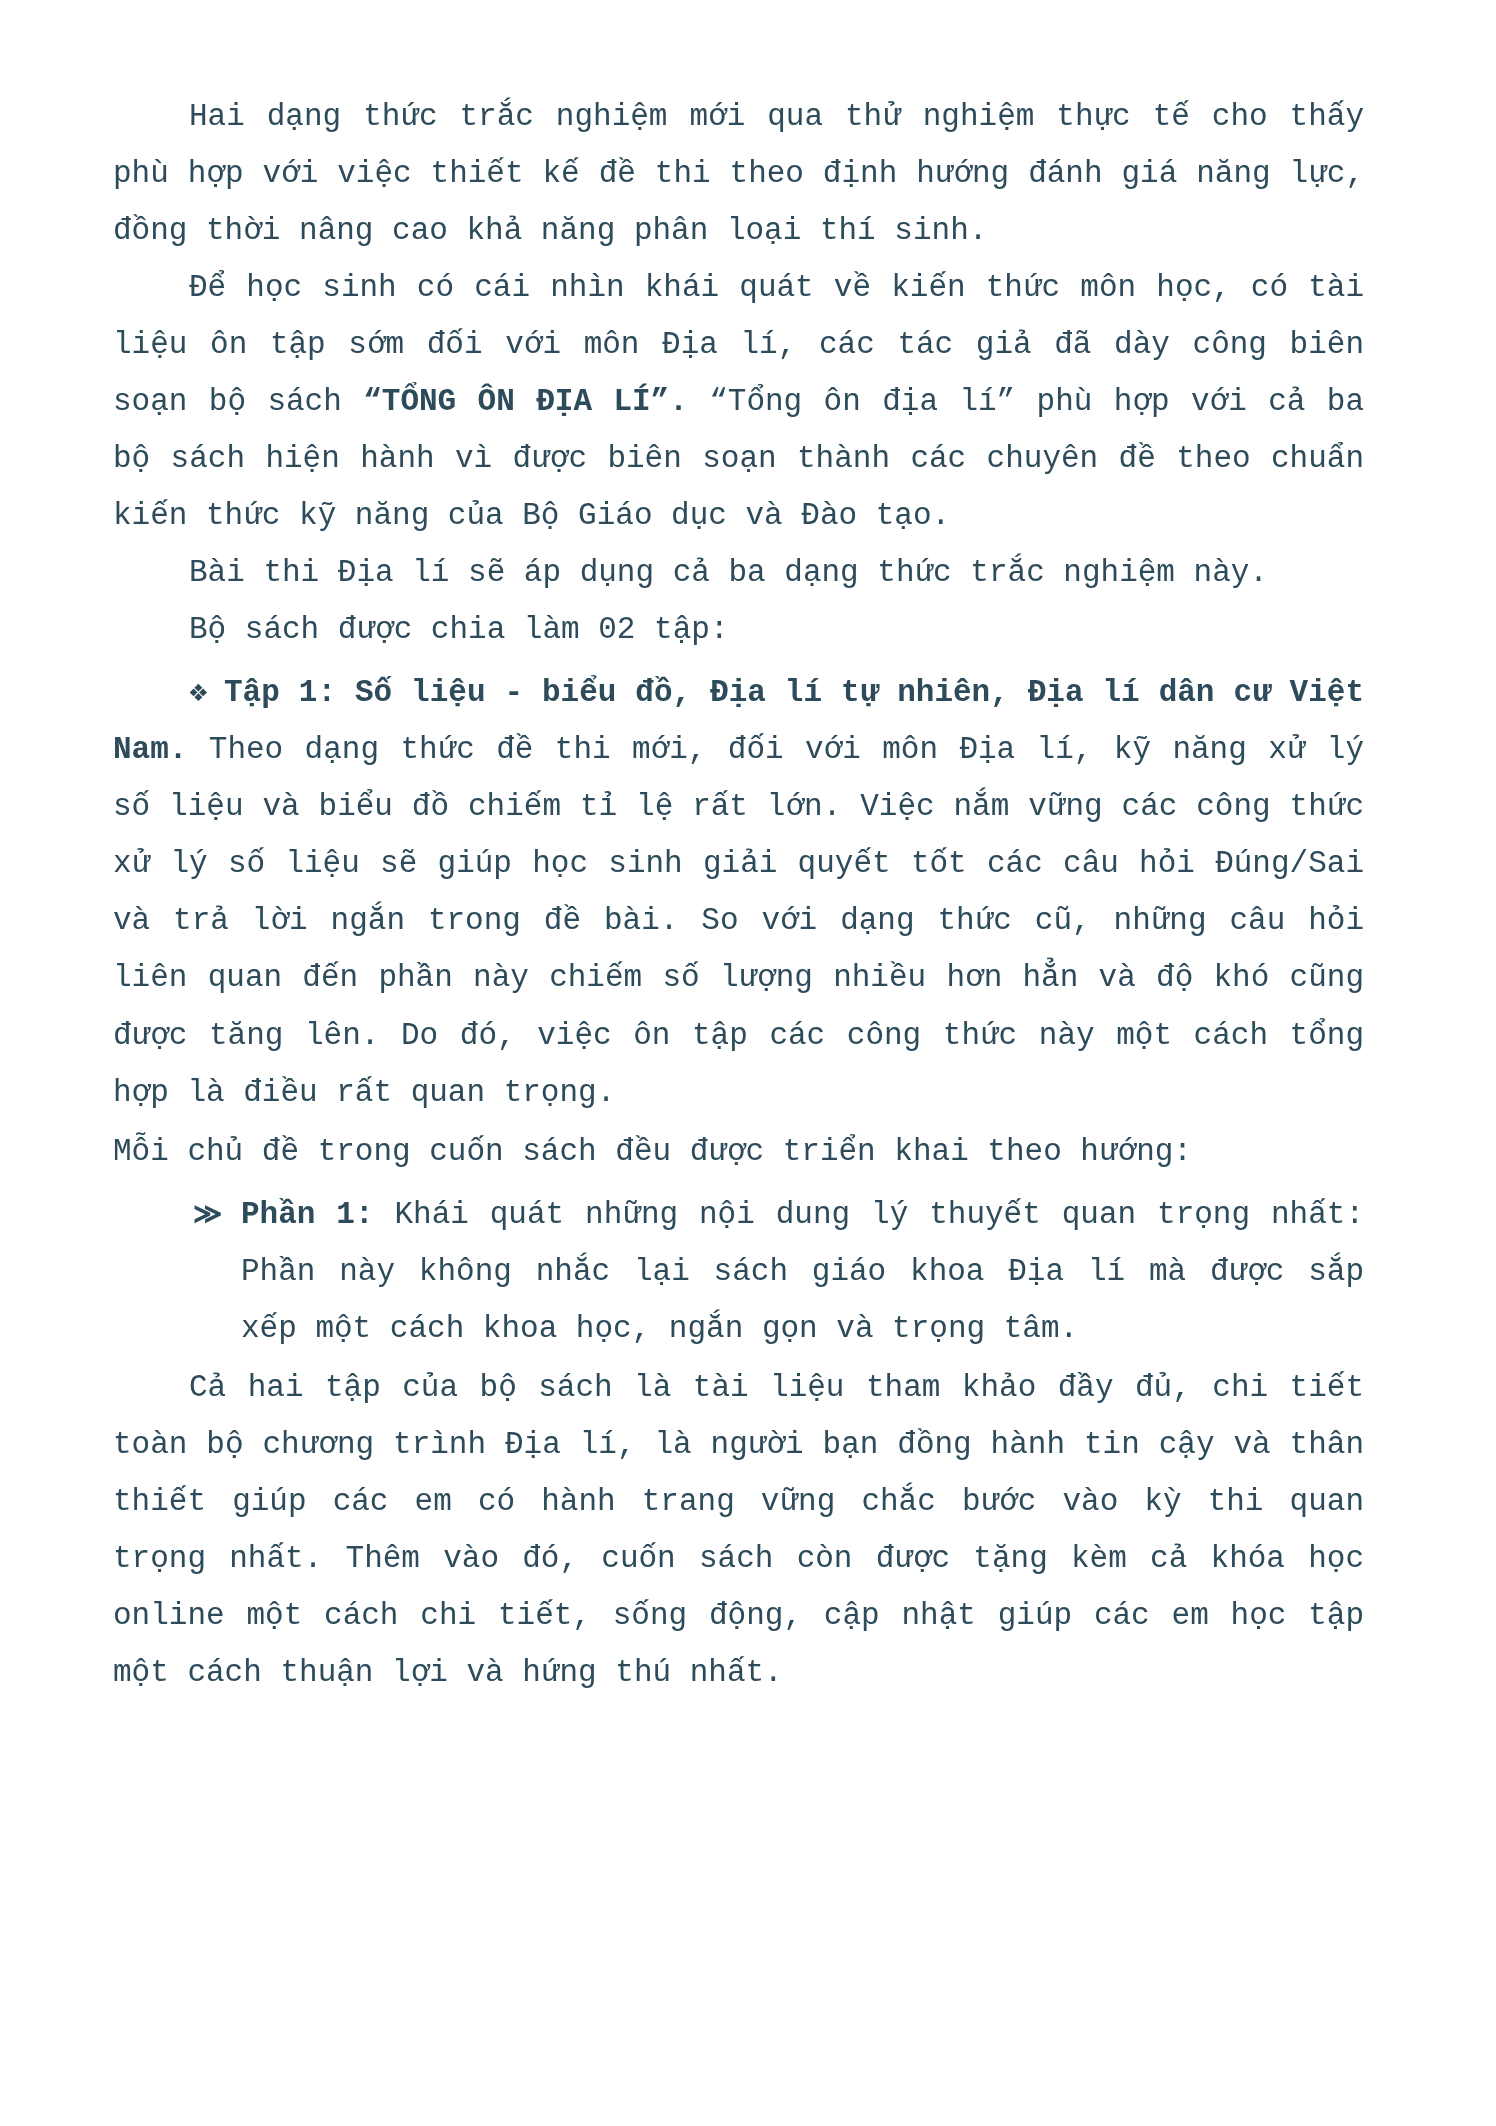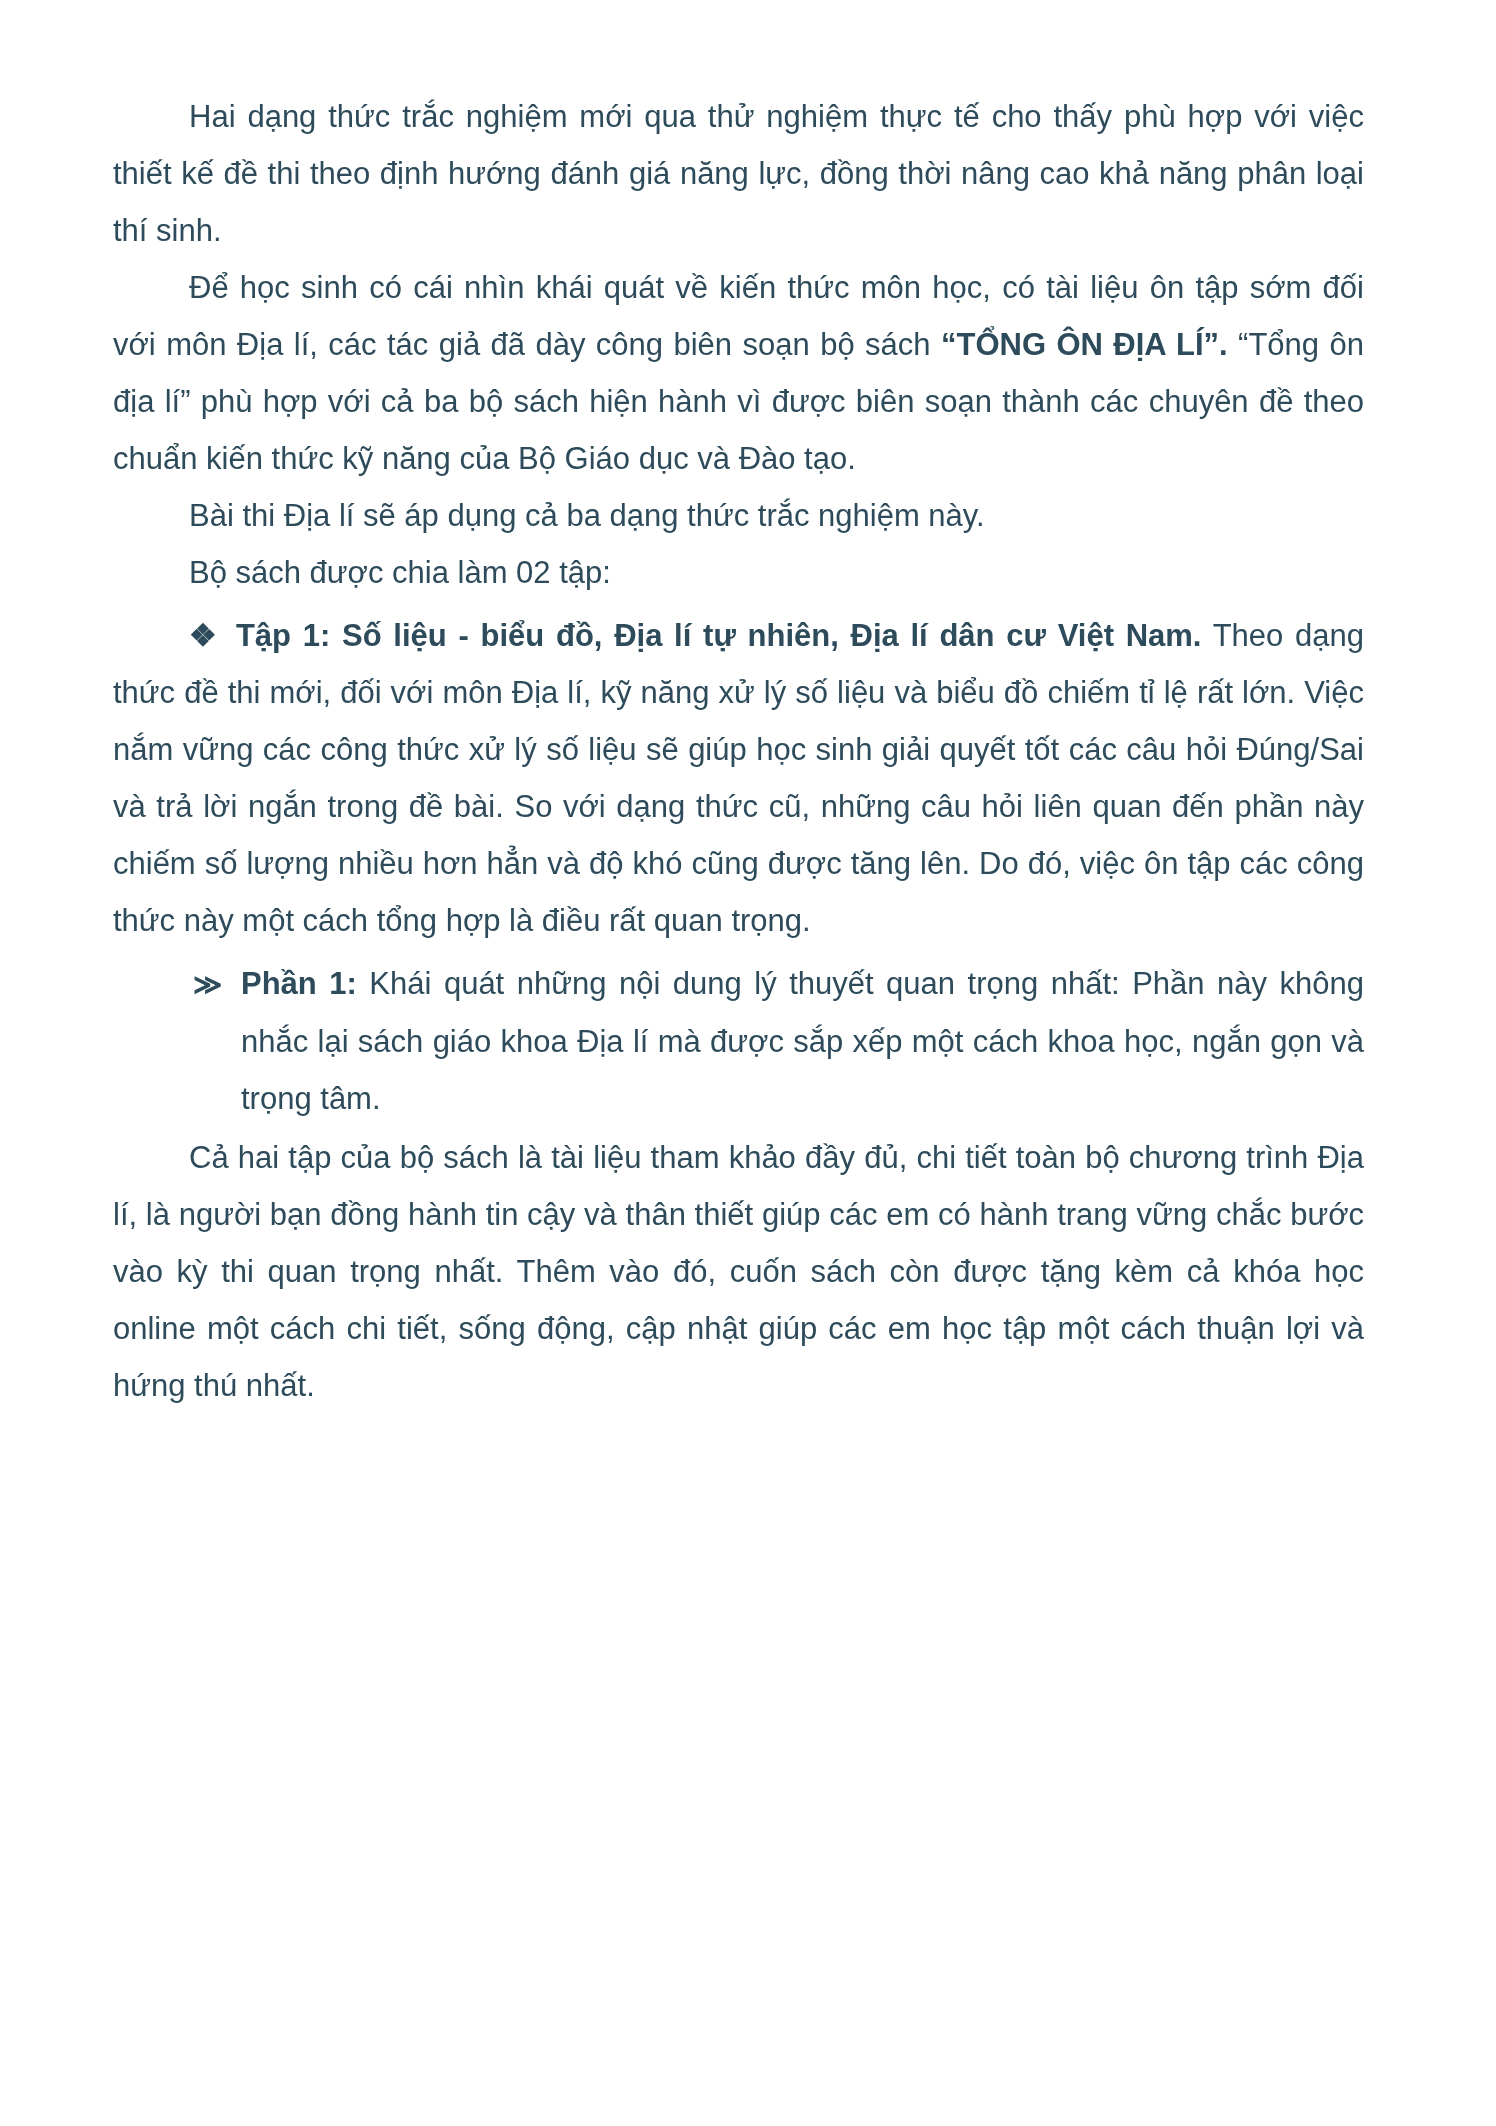--- a/index.html
+++ b/index.html
@@ -9,21 +9,21 @@
   html,body{
     margin:0;
     padding:0;
     background:#ffffff;
   }
   .page{
     position:relative;
     width:1496px;
     height:1718px;
     background:var(--paper);
-    font-family:Liberation Sans, sans-serif;
+    font-family:Liberation Mono, monospace;
     color:var(--ink);
     box-sizing:border-box;
     overflow:hidden;
   }
   .content{
     box-sizing:border-box;
     padding:88px 132px 0 113px;
   }
   .content p{
     margin:0;
@@ -62,17 +62,18 @@
 <body>
 
 <div class="page">
   <div class="content">
 
   <p class="indent"><span>Hai dạng thức trắc nghiệm mới qua thử nghiệm thực tế cho thấy phù hợp với việc thiết kế đề thi theo định hướng đánh giá năng lực, đồng thời nâng cao khả năng phân loại thí sinh.</span></p>
       <p class="indent"><span>Để học sinh có cái nhìn khái quát về kiến thức môn học, có tài liệu ôn tập sớm đối với môn Địa lí, các tác giả đã dày công biên soạn bộ sách </span><span class="bold">“TỔNG ÔN ĐỊA LÍ”.</span><span> “Tổng ôn địa lí” phù hợp với cả ba bộ sách hiện hành vì được biên soạn thành các chuyên đề theo chuẩn kiến thức kỹ năng của Bộ Giáo dục và Đào tạo.</span></p>
       <p class="indent"><span>Bài thi Địa lí sẽ áp dụng cả ba dạng thức trắc nghiệm này.</span></p>
       <p class="indent"><span>Bộ sách được chia làm 02 tập:</span></p>
       <p class="bullet-diamond"><span class="marker">❖</span><span class="bold">Tập 1: Số liệu - biểu đồ, Địa lí tự nhiên, Địa lí dân cư Việt Nam.</span><span> Theo dạng thức đề thi mới, đối với môn Địa lí, kỹ năng xử lý số liệu và biểu đồ chiếm tỉ lệ rất lớn. Việc nắm vững các công thức xử lý số liệu sẽ giúp học sinh giải quyết tốt các câu hỏi Đúng/Sai và trả lời ngắn trong đề bài. So với dạng thức cũ, những câu hỏi liên quan đến phần này chiếm số lượng nhiều hơn hẳn và độ khó cũng được tăng lên. Do đó, việc ôn tập các công thức này một cách tổng hợp là điều rất quan trọng.</span></p>
+      <p class="flush"><span>Mỗi chủ đề trong cuốn sách đều được triển khai theo hướng:</span></p>
       <p class="bullet-arrow"><span class="marker">≫</span><span class="bold">Phần 1:</span><span> Khái quát những nội dung lý thuyết quan trọng nhất: Phần này không nhắc lại sách giáo khoa Địa lí mà được sắp xếp một cách khoa học, ngắn gọn và trọng tâm.</span></p>
       <p class="indent"><span>Cả hai tập của bộ sách là tài liệu tham khảo đầy đủ, chi tiết toàn bộ chương trình Địa lí, là người bạn đồng hành tin cậy và thân thiết giúp các em có hành trang vững chắc bước vào kỳ thi quan trọng nhất. Thêm vào đó, cuốn sách còn được tặng kèm cả khóa học online một cách chi tiết, sống động, cập nhật giúp các em học tập một cách thuận lợi và hứng thú nhất.</span></p>
     </div>
   <div class="page-number">8</div>
 </div>
 
 </body></html>

